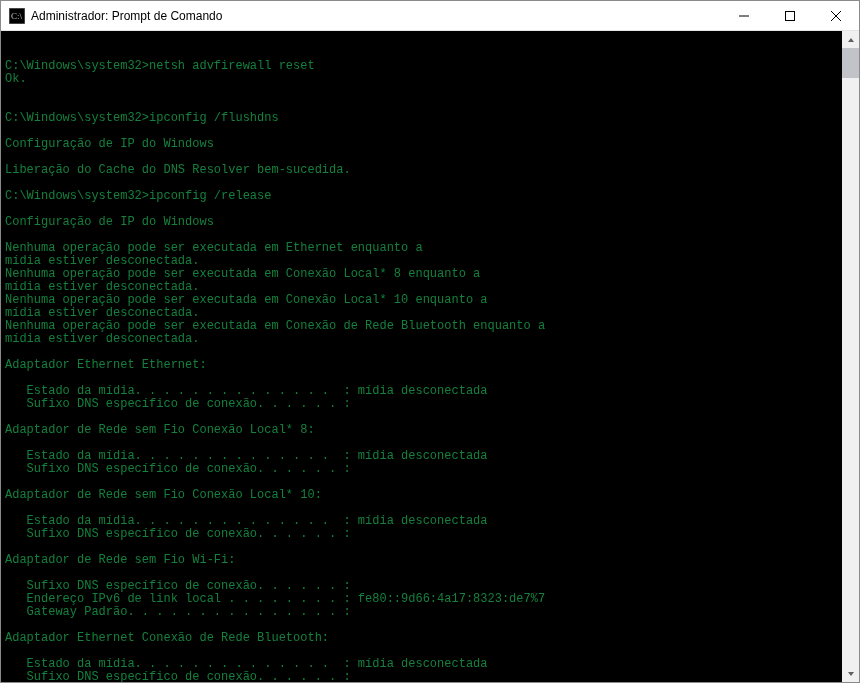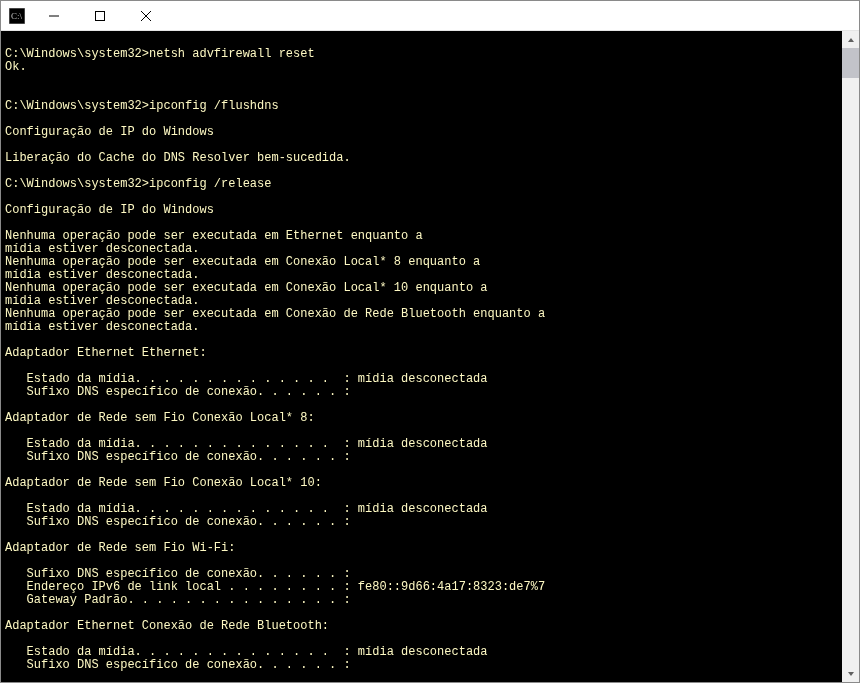--- a/index.html
+++ b/index.html
@@ -68,25 +68,25 @@
     }
     .content-wrapper {
       flex: 1;
       display: flex;
       overflow: hidden;
       background: #000000;
     }
     .terminal {
       flex: 1;
       background: #000000;
-      color: #fef9c3;
+      color: #15803d;
       font-family: Consolas, "Courier New", monospace;
       font-size: 12px;
       line-height: 13px;
-      padding: 4px 4px;
+      padding: 16px 4px;
       white-space: pre;
       overflow: hidden;
     }
     .scrollbar {
       width: 17px;
       background: #f0f0f0;
       position: relative;
       flex-shrink: 0;
     }
     .scroll-arrow {
@@ -134,20 +134,21 @@
 <body>
 
 <div class="window">
   <div class="titlebar">
     <span class="titlebar-icon">
       <svg viewBox="0 0 16 16">
         <rect x="0" y="0" width="16" height="16" fill="#000000" stroke="#888" stroke-width="1"></rect>
         <text x="2" y="11" font-size="9" fill="#c0c0c0" font-family="Consolas">C:\</text>
       </svg>
     </span>
+    <span class="titlebar-text">Administrador: Prompt de Comando</span>
     <div class="window-controls">
       <button class="control-btn">
         <svg viewBox="0 0 10 10">
             <line x1="0" y1="5" x2="10" y2="5" stroke="#000" stroke-width="1"></line>
           </svg>
       </button>
       <button class="control-btn">
         <svg viewBox="0 0 10 10">
             <rect x="0.5" y="0.5" width="9" height="9" fill="none" stroke="#000" stroke-width="1"></rect>
           </svg>

